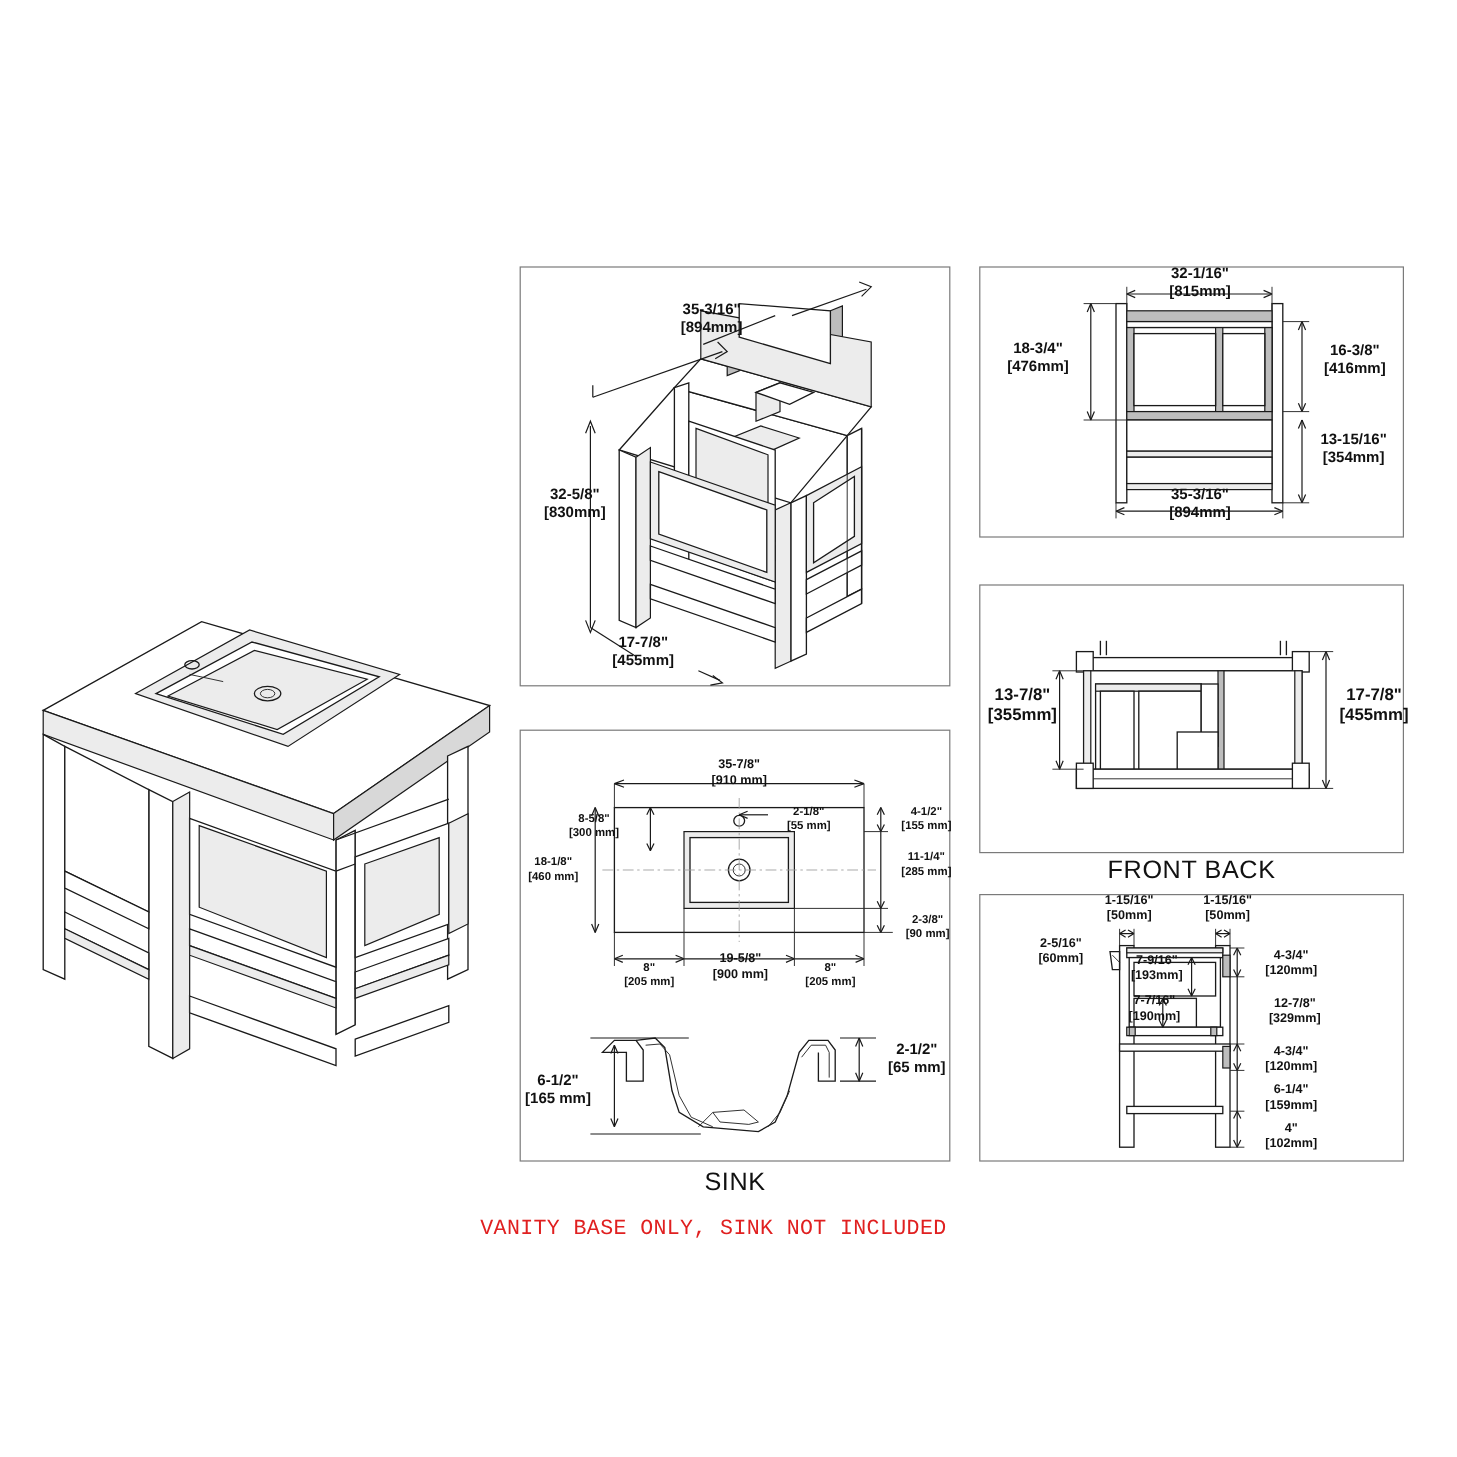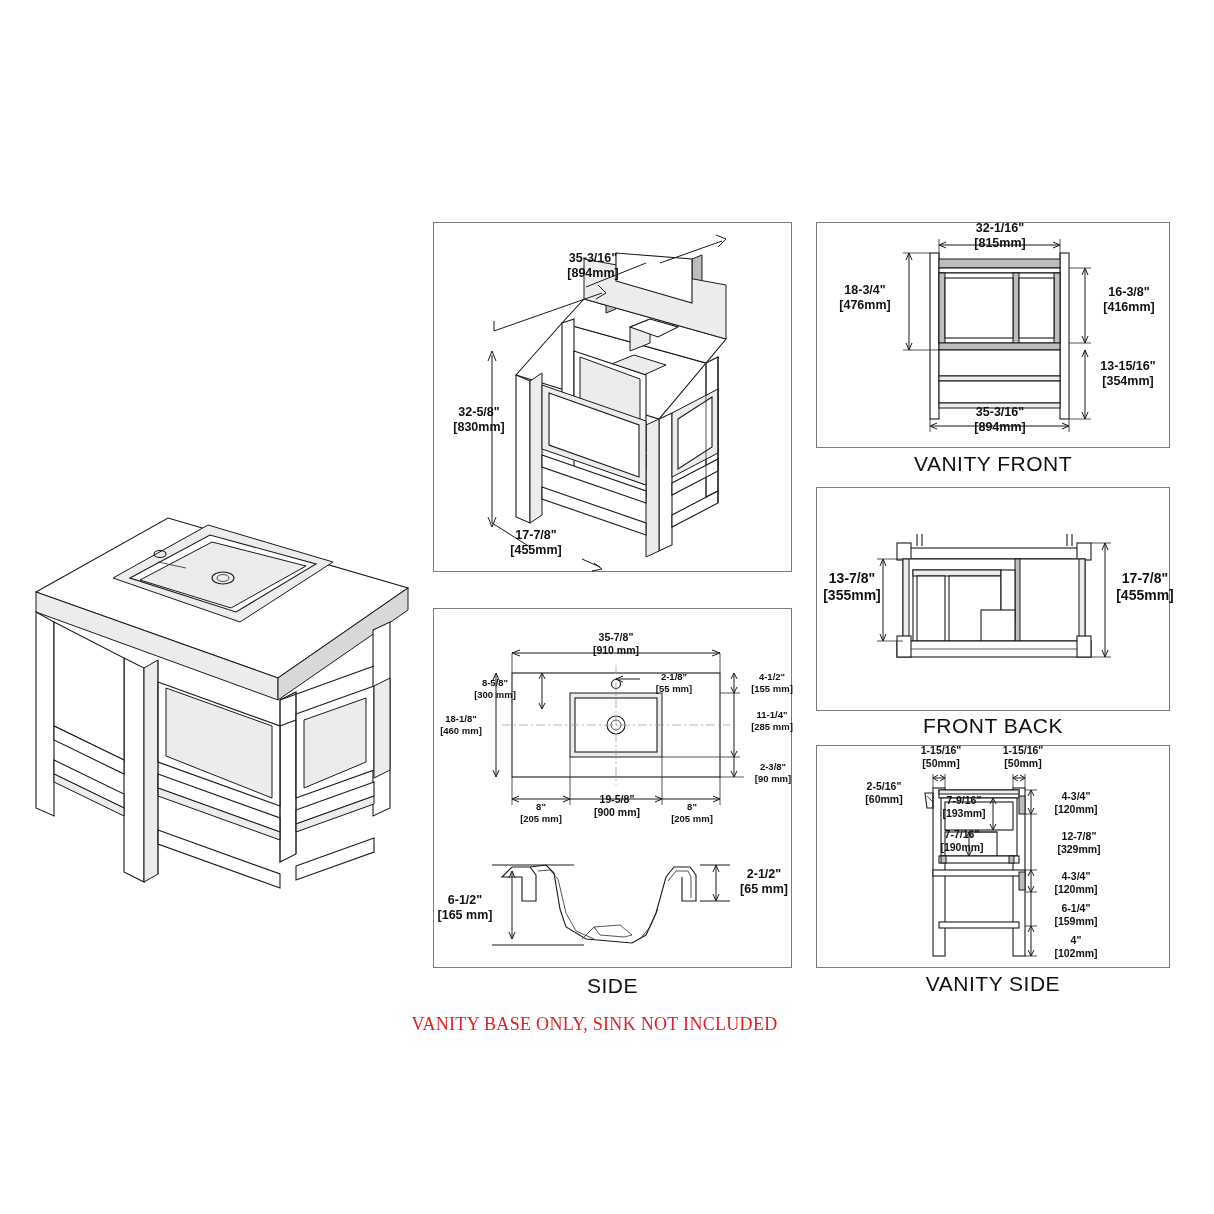--- a/index.html
+++ b/index.html
@@ -55,21 +55,21 @@
   .dim.xs { font-size: 9.5px; }
   .dim.lg { font-size: 14px; }
   .notice {
     position: absolute;
     left: 0;
     top: 1014px;
     width: 1189px;
     text-align: center;
     font-size: 18px;
     letter-spacing: 0.3px;
-    font-family: Liberation Serif, serif;
+    font-family: Liberation Mono, monospace;
   }
   svg { display: block; overflow: visible; }
   .ln { stroke: #1a1a1a; stroke-width: 1.1; fill: none; }
   .ln-thin { stroke: #2a2a2a; stroke-width: 0.8; fill: none; }
   .fill-w { fill: #ffffff; stroke: #1a1a1a; stroke-width: 1.1; }
   .fill-g { fill: #d8d8d8; stroke: #1a1a1a; stroke-width: 1.0; }
   .fill-gd { fill: #bdbdbd; stroke: #1a1a1a; stroke-width: 1.0; }
   .fill-gl { fill: #ececec; stroke: #1a1a1a; stroke-width: 1.0; }
   .dimline { stroke: #1a1a1a; stroke-width: 1.0; fill: none; }
   .center { stroke: #9a9a9a; stroke-width: 0.7; stroke-dasharray: 9 3 2 3; fill: none; }
@@ -341,21 +341,21 @@
     </div>
     <div class="dim" style="left:-14px; top:284px; width:90px;">
       <span>6-1/2"</span><br>
       <span>[165 mm]</span>
     </div>
     <div class="dim" style="left:292px; top:258px; width:76px;">
       <span>2-1/2"</span><br>
       <span>[65 mm]</span>
     </div>
   </div>
-  <div class="panel-title" style="left:433px; top:974px; width:359px;">SIDE</div>
+  <div class="panel-title" style="left:433px; top:974px; width:359px;">SINK</div>
 
   <div class="panel" style="left:816px; top:222px; width:354px; height:226px;">
     <svg width="352" height="224" viewBox="0 0 352 224">
 
       <rect class="fill-w" x="113" y="30" width="9" height="166"></rect>
 
       <rect class="fill-w" x="243" y="30" width="9" height="166"></rect>
 
       <rect class="fill-gd" x="122" y="36" width="121" height="9"></rect>
 
@@ -419,21 +419,20 @@
     </div>
     <div class="dim" style="left:268px; top:136px; width:86px;">
       <span>13-15/16"</span><br>
       <span>[354mm]</span>
     </div>
     <div class="dim" style="left:128px; top:182px; width:110px;">
       <span>35-3/16"</span><br>
       <span>[894mm]</span>
     </div>
   </div>
-  <div class="panel-title" style="left:816px; top:452px; width:354px;">VANITY FRONT</div>
 
   <div class="panel" style="left:816px; top:487px; width:354px; height:224px;">
     <svg width="352" height="222" viewBox="0 0 352 222">
 
       <rect class="fill-w" x="86" y="60" width="182" height="11"></rect>
 
       <rect class="fill-w" x="80" y="55" width="14" height="17"></rect>
       <rect class="fill-w" x="260" y="55" width="14" height="17"></rect>
 
       <line class="ln" x1="100" y1="46" x2="100" y2="58"></line>
@@ -590,19 +589,18 @@
     </div>
     <div class="dim sm" style="left:222px; top:156px; width:74px;">
       <span>6-1/4"</span><br>
       <span>[159mm]</span>
     </div>
     <div class="dim sm" style="left:222px; top:188px; width:74px;">
       <span>4"</span><br>
       <span>[102mm]</span>
     </div>
   </div>
-  <div class="panel-title" style="left:816px; top:972px; width:354px;">VANITY SIDE</div>
 
   <div class="notice">
     <span style="color:#e02020; font-weight:normal;">VANITY BASE ONLY, SINK NOT INCLUDED</span>
   </div>
 
 </div>
 
 </body></html>

